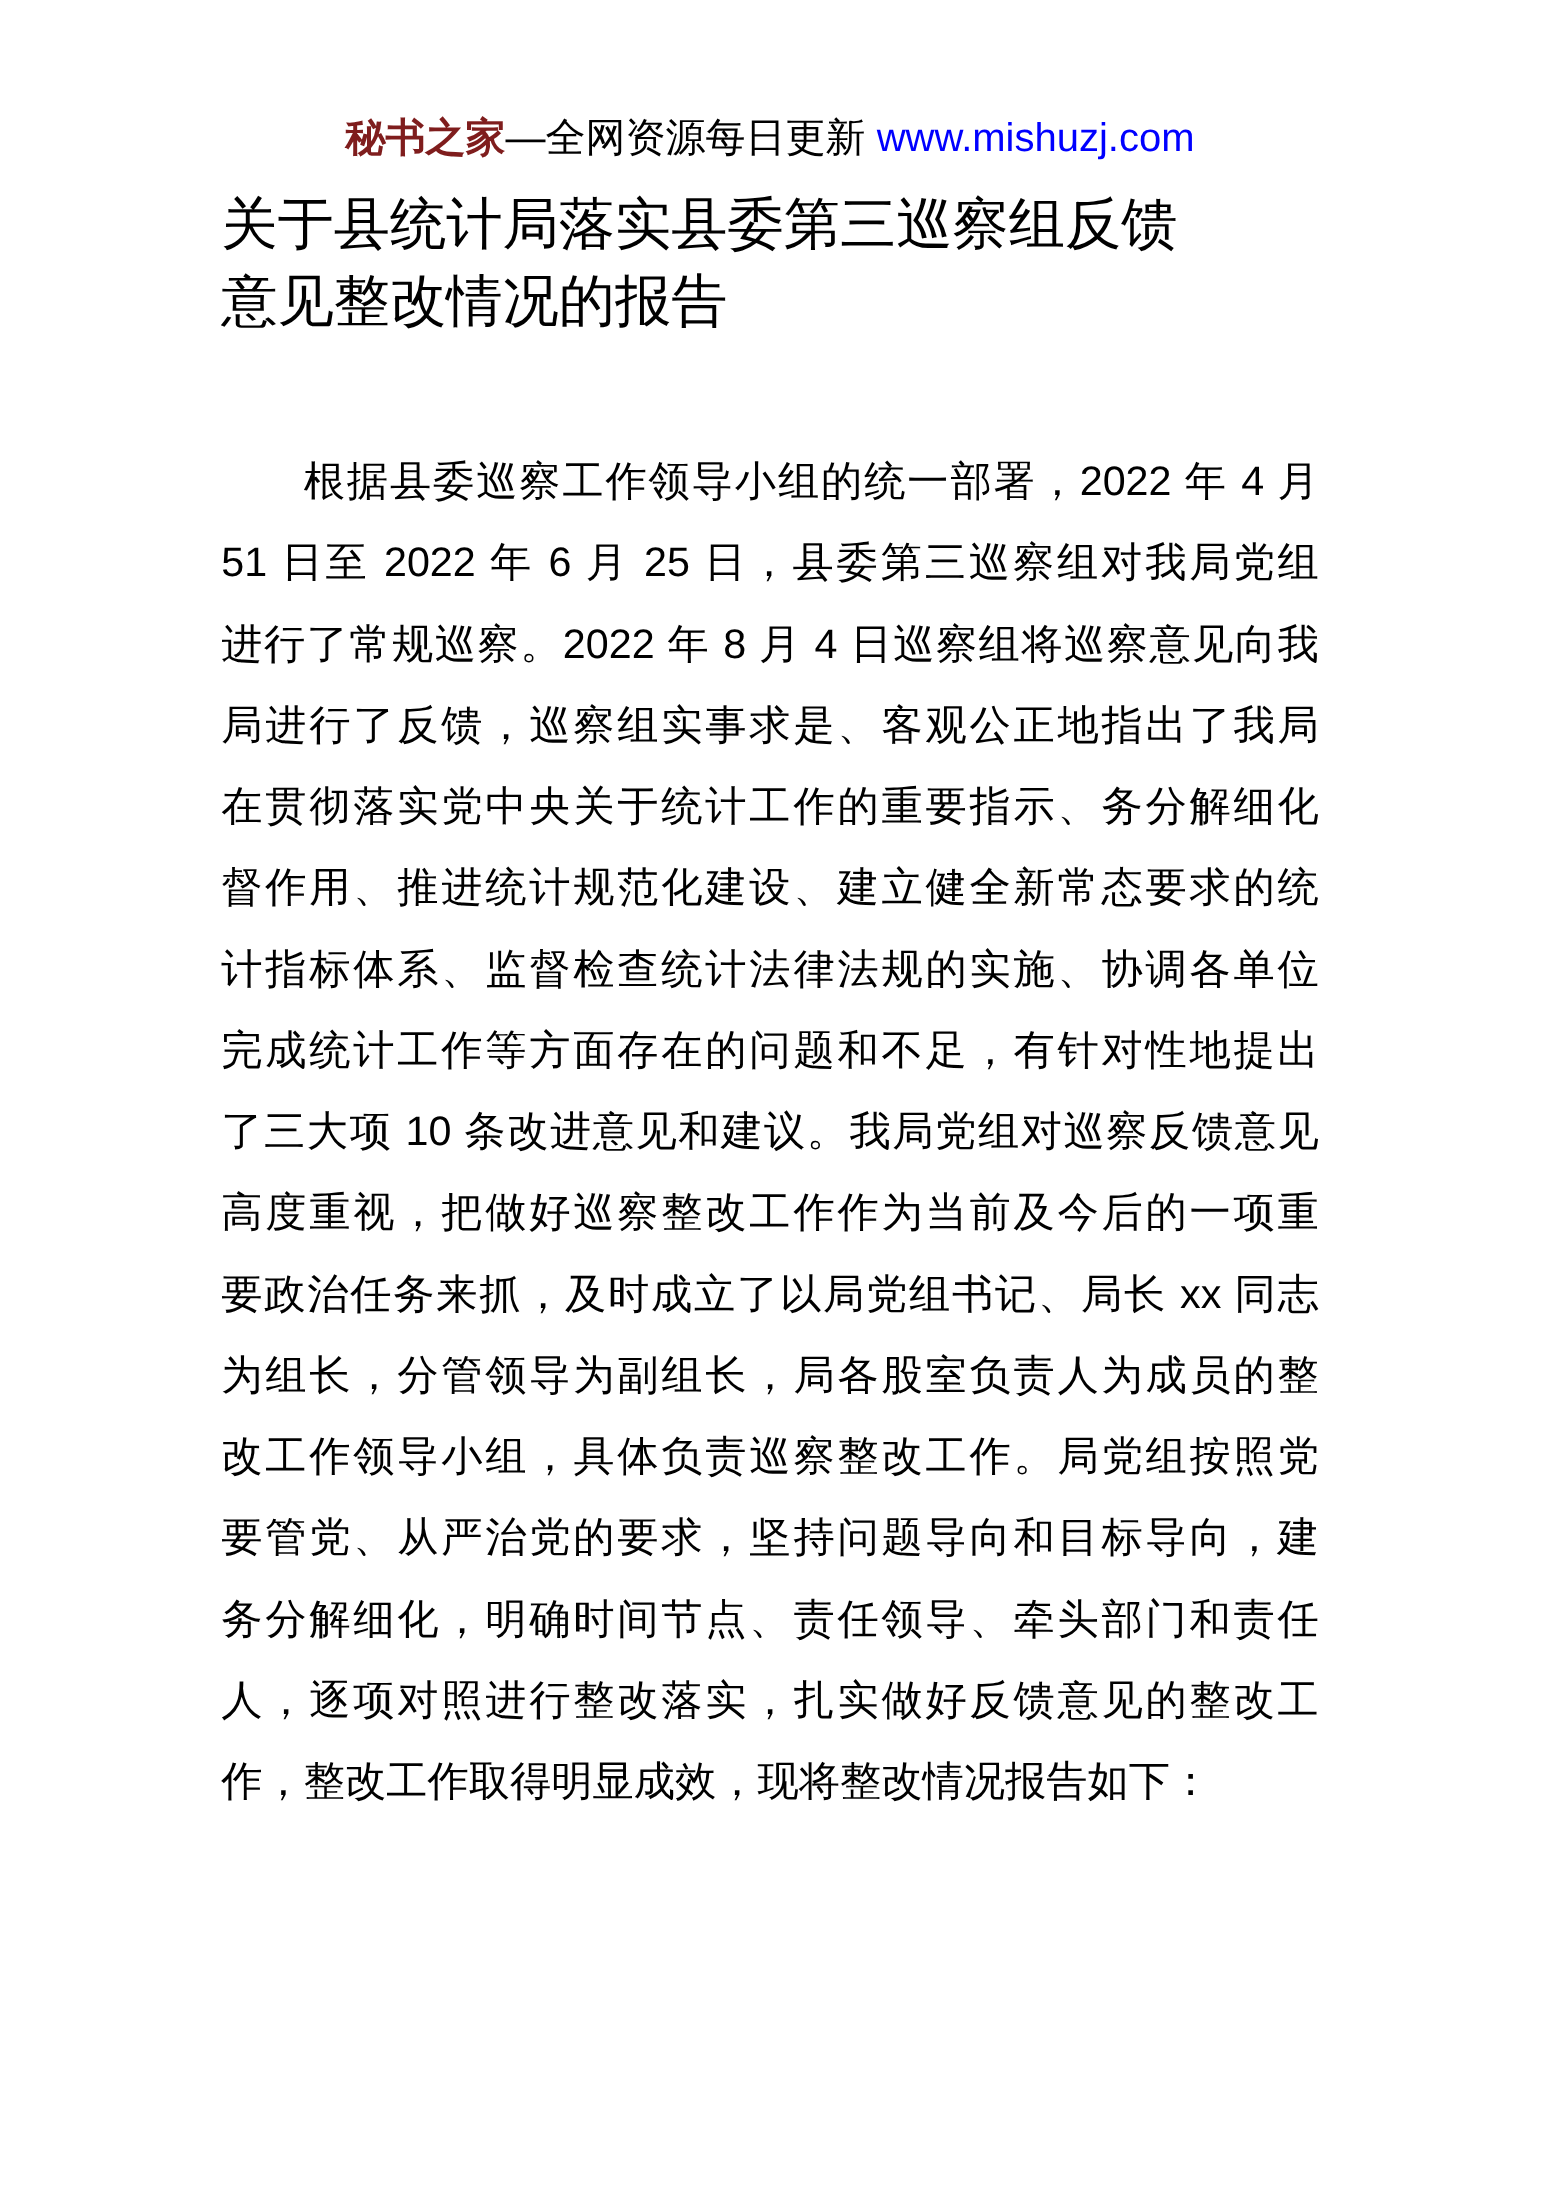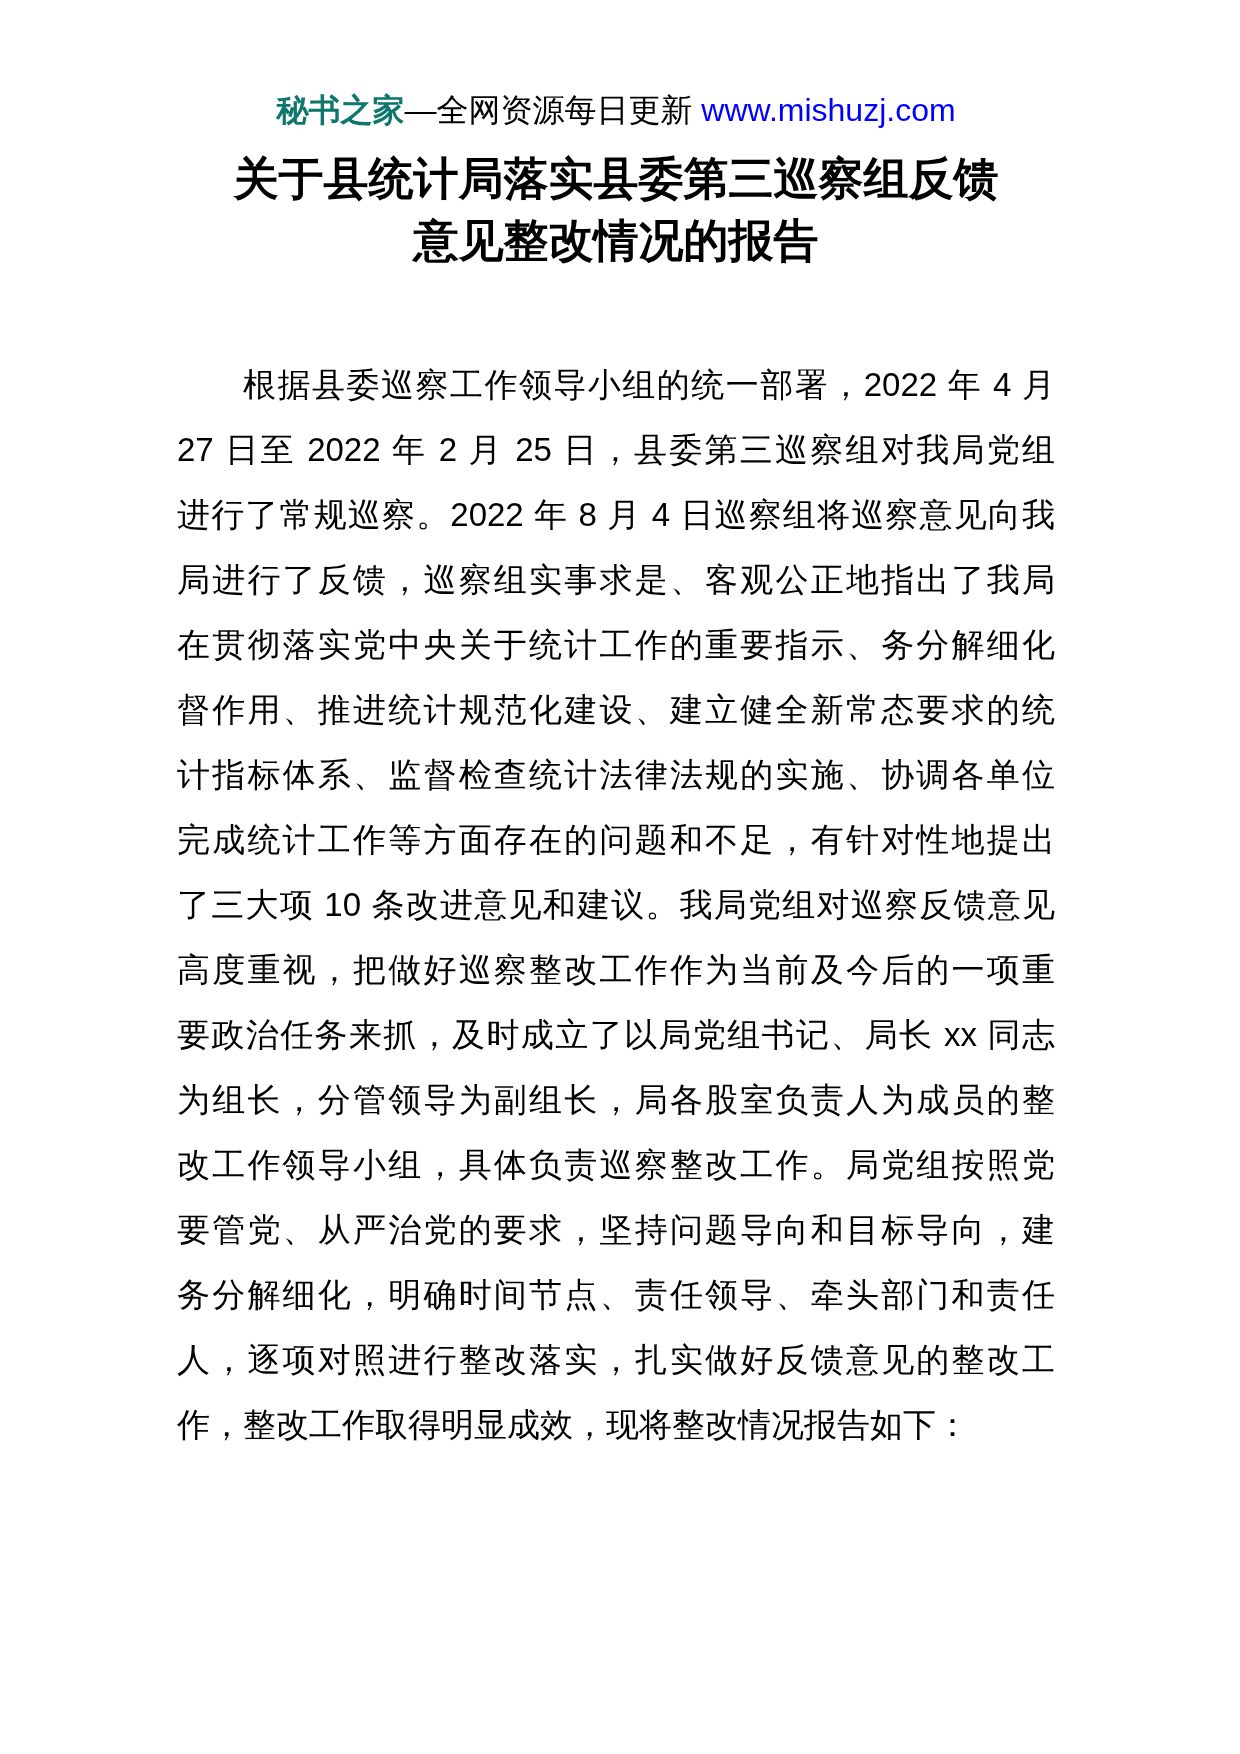--- a/index.html
+++ b/index.html
@@ -22,22 +22,22 @@
     margin-top: 90px;
     text-align: center;
     font-size: 32px;
     line-height: 40px;
     white-space: nowrap;
   }
   .site-name { font-weight: bold; }
   .header-url { margin-left: 0.28em; }
   .doc-title {
     margin-top: 18px;
-    text-align: center;
-    font-weight: bold;
+    text-align: left;
+    font-weight: normal;
     font-size: 45px;
     line-height: 62px;
   }
   .body-text {
     margin-top: 80px;
     font-size: 33px;
     line-height: 65px;
   }
   .bline {
     text-align: justify;
@@ -56,31 +56,31 @@
     text-indent: 66px;
   }
 </style>
 </head>
 <body>
 
 <div class="page">
   <div class="content">
 
     <div class="doc-header">
-      <span class="site-name" style="color: #0f766e; text-align: right;">秘书之家</span><span class="header-tagline" style="color: rgb(0, 0, 0);">—全网资源每日更新</span><span class="header-url" style="color: rgb(0, 0, 255);">www.mishuzj.com</span>
+      <span class="site-name" style="color: #7f1d1d; text-align: right;">秘书之家</span><span class="header-tagline" style="color: rgb(0, 0, 0);">—全网资源每日更新</span><span class="header-url" style="color: rgb(0, 0, 255);">www.mishuzj.com</span>
     </div>
 
     <div class="doc-title">
       <div>关于县统计局落实县委第三巡察组反馈</div>
       <div>意见整改情况的报告</div>
     </div>
 
     <div class="body-text">
       <div class="bline indent">根据县委巡察工作领导小组的统一部署，2022 年 4 月</div>
-      <div class="bline">27 日至 2022 年 2 月 25 日，县委第三巡察组对我局党组</div>
+      <div class="bline">51 日至 2022 年 6 月 25 日，县委第三巡察组对我局党组</div>
       <div class="bline">进行了常规巡察。2022 年 8 月 4 日巡察组将巡察意见向我</div>
       <div class="bline">局进行了反馈，巡察组实事求是、客观公正地指出了我局</div>
       <div class="bline">在贯彻落实党中央关于统计工作的重要指示、务分解细化</div>
       <div class="bline">督作用、推进统计规范化建设、建立健全新常态要求的统</div>
       <div class="bline">计指标体系、监督检查统计法律法规的实施、协调各单位</div>
       <div class="bline">完成统计工作等方面存在的问题和不足，有针对性地提出</div>
       <div class="bline">了三大项 10 条改进意见和建议。我局党组对巡察反馈意见</div>
       <div class="bline">高度重视，把做好巡察整改工作作为当前及今后的一项重</div>
       <div class="bline">要政治任务来抓，及时成立了以局党组书记、局长 xx 同志</div>
       <div class="bline">为组长，分管领导为副组长，局各股室负责人为成员的整</div>

